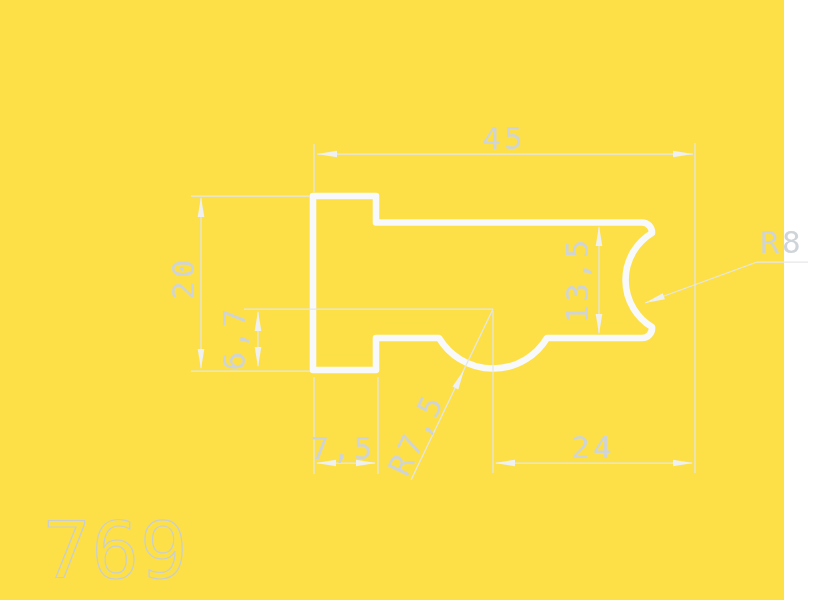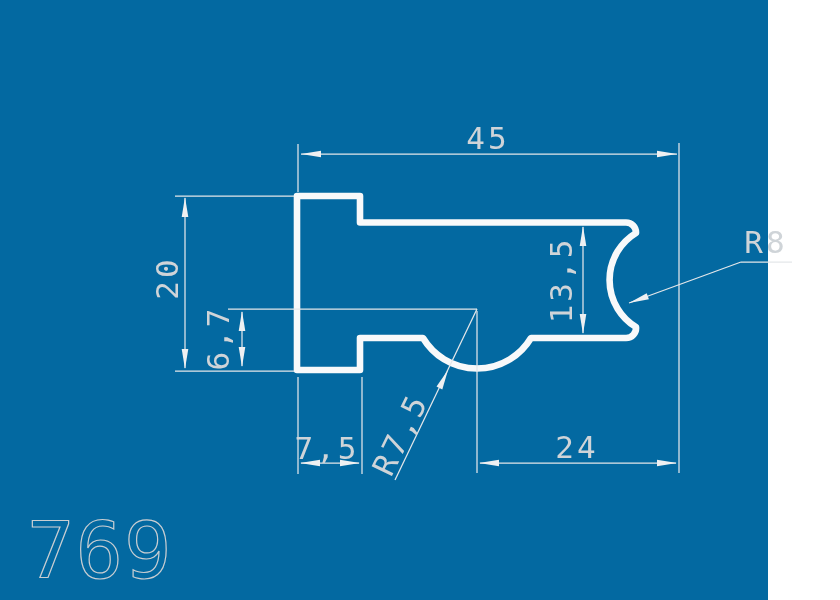--- a/index.html
+++ b/index.html
@@ -6,21 +6,22 @@
     margin: 0;
     padding: 0;
     width: 840px;
     height: 600px;
     overflow: hidden;
   }
   .canvas {
     position: relative;
     width: 768px;
     height: 600px;
-    background: #0369a1;
+    background: #fde047;
+    padding-left: 16px;
   }
   svg { display: block; }
   .profile {
     fill: none;
     stroke: #f8f9fa;
     stroke-width: 6.6;
     stroke-linejoin: round;
     stroke-linecap: round;
   }
   .thin {

